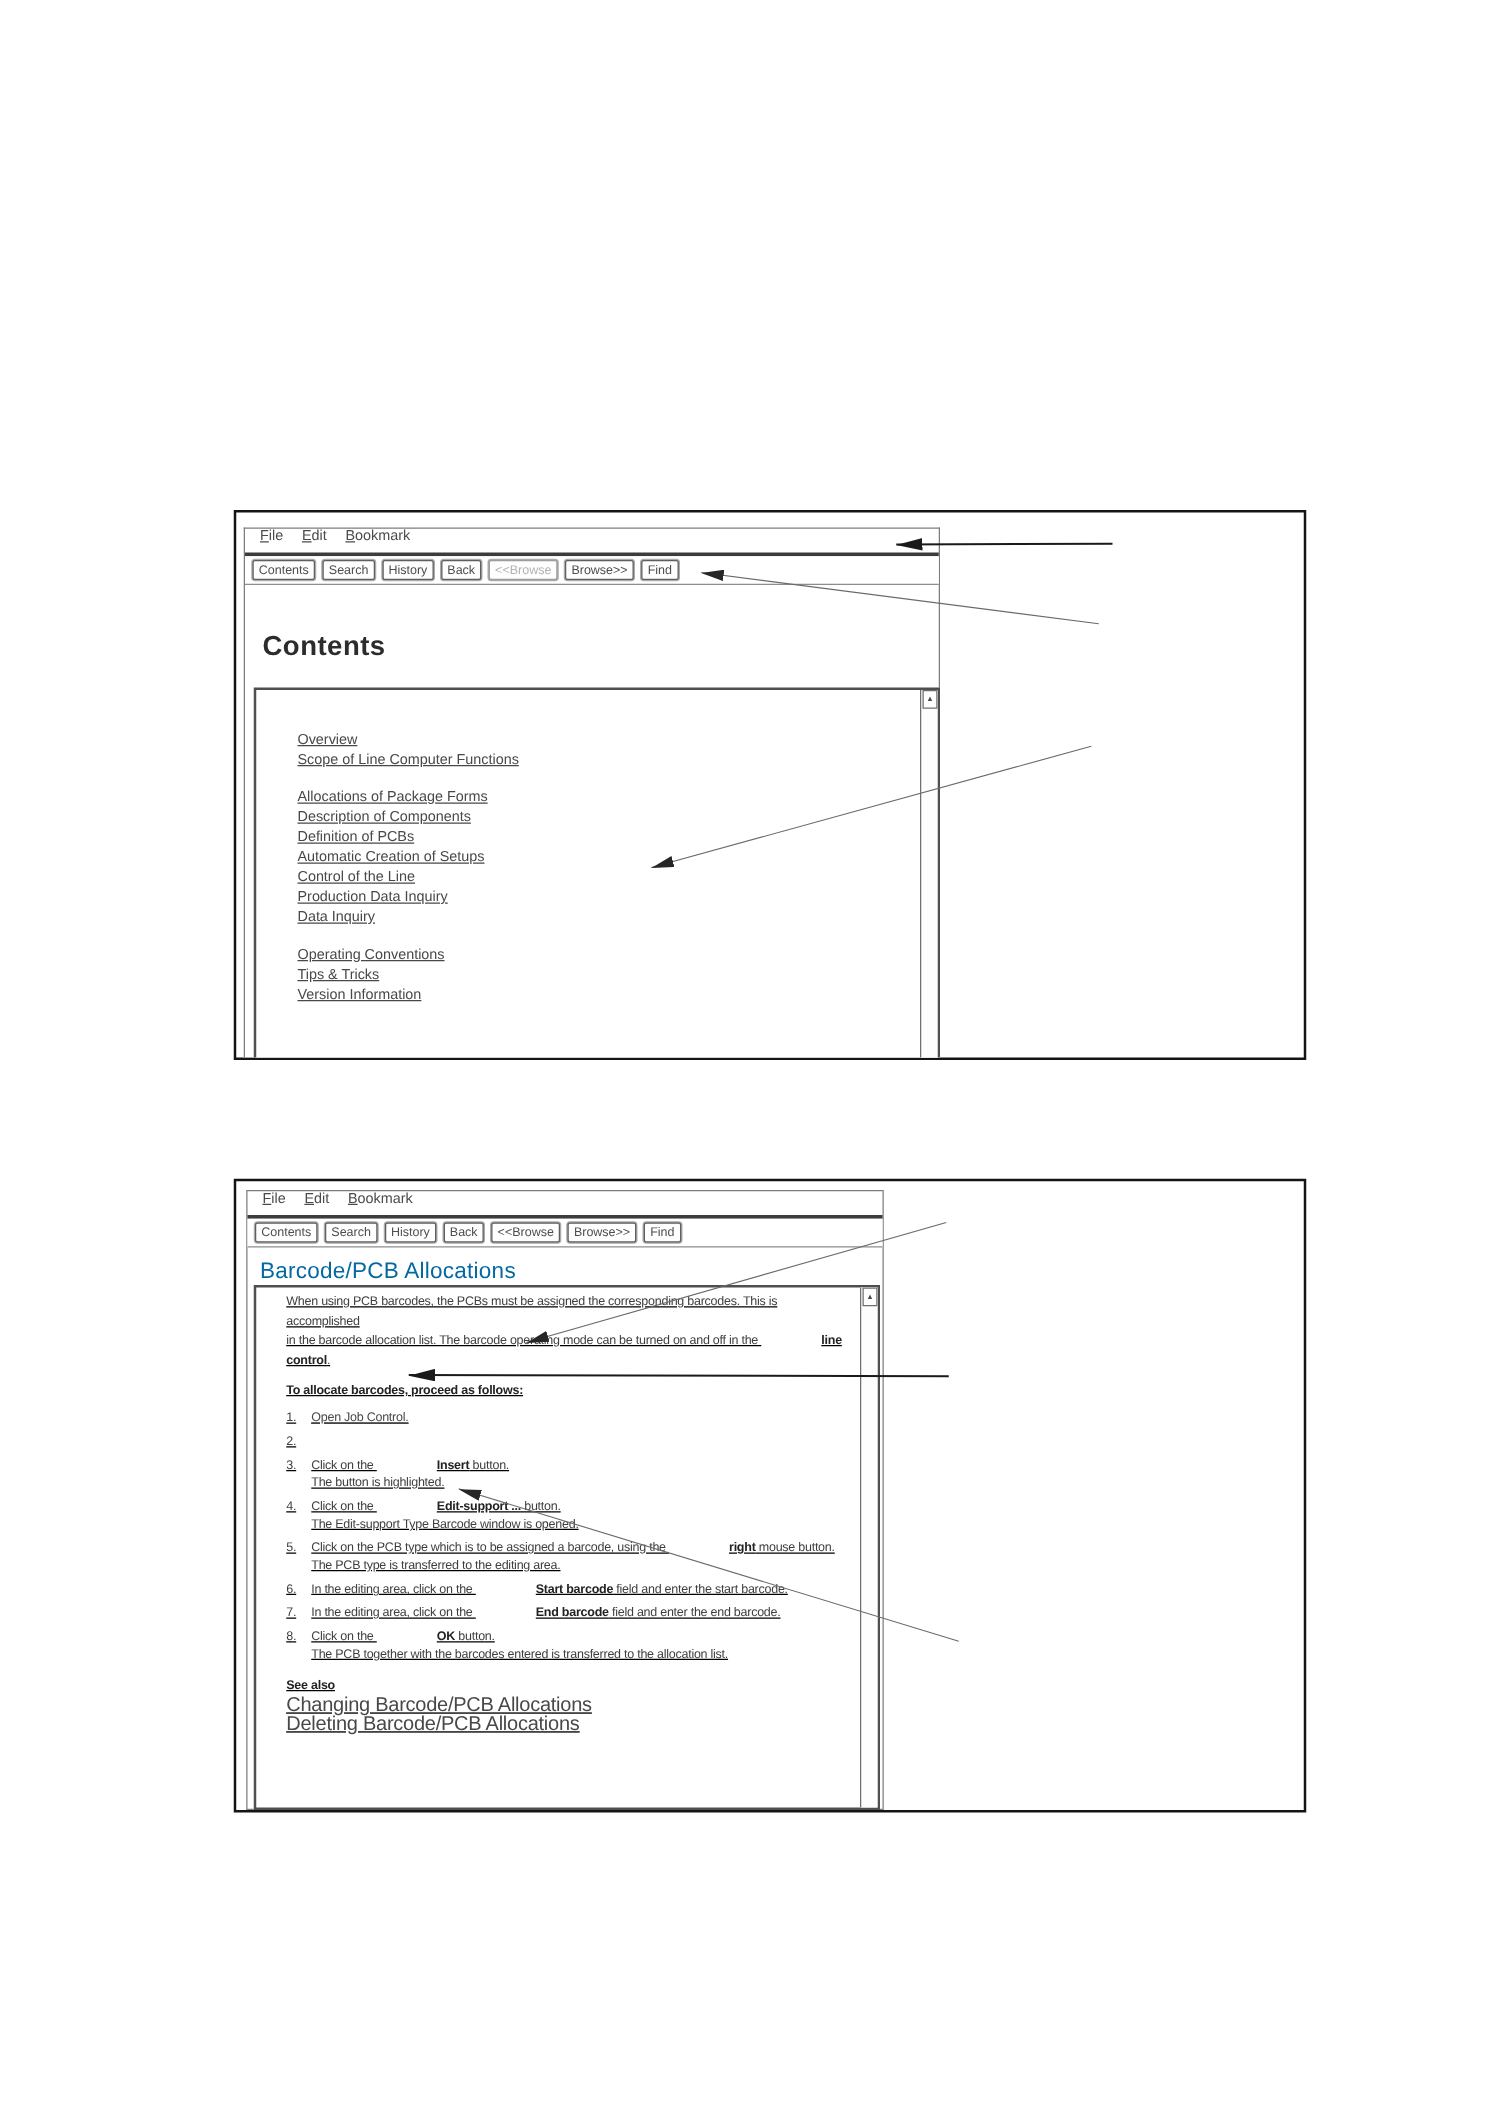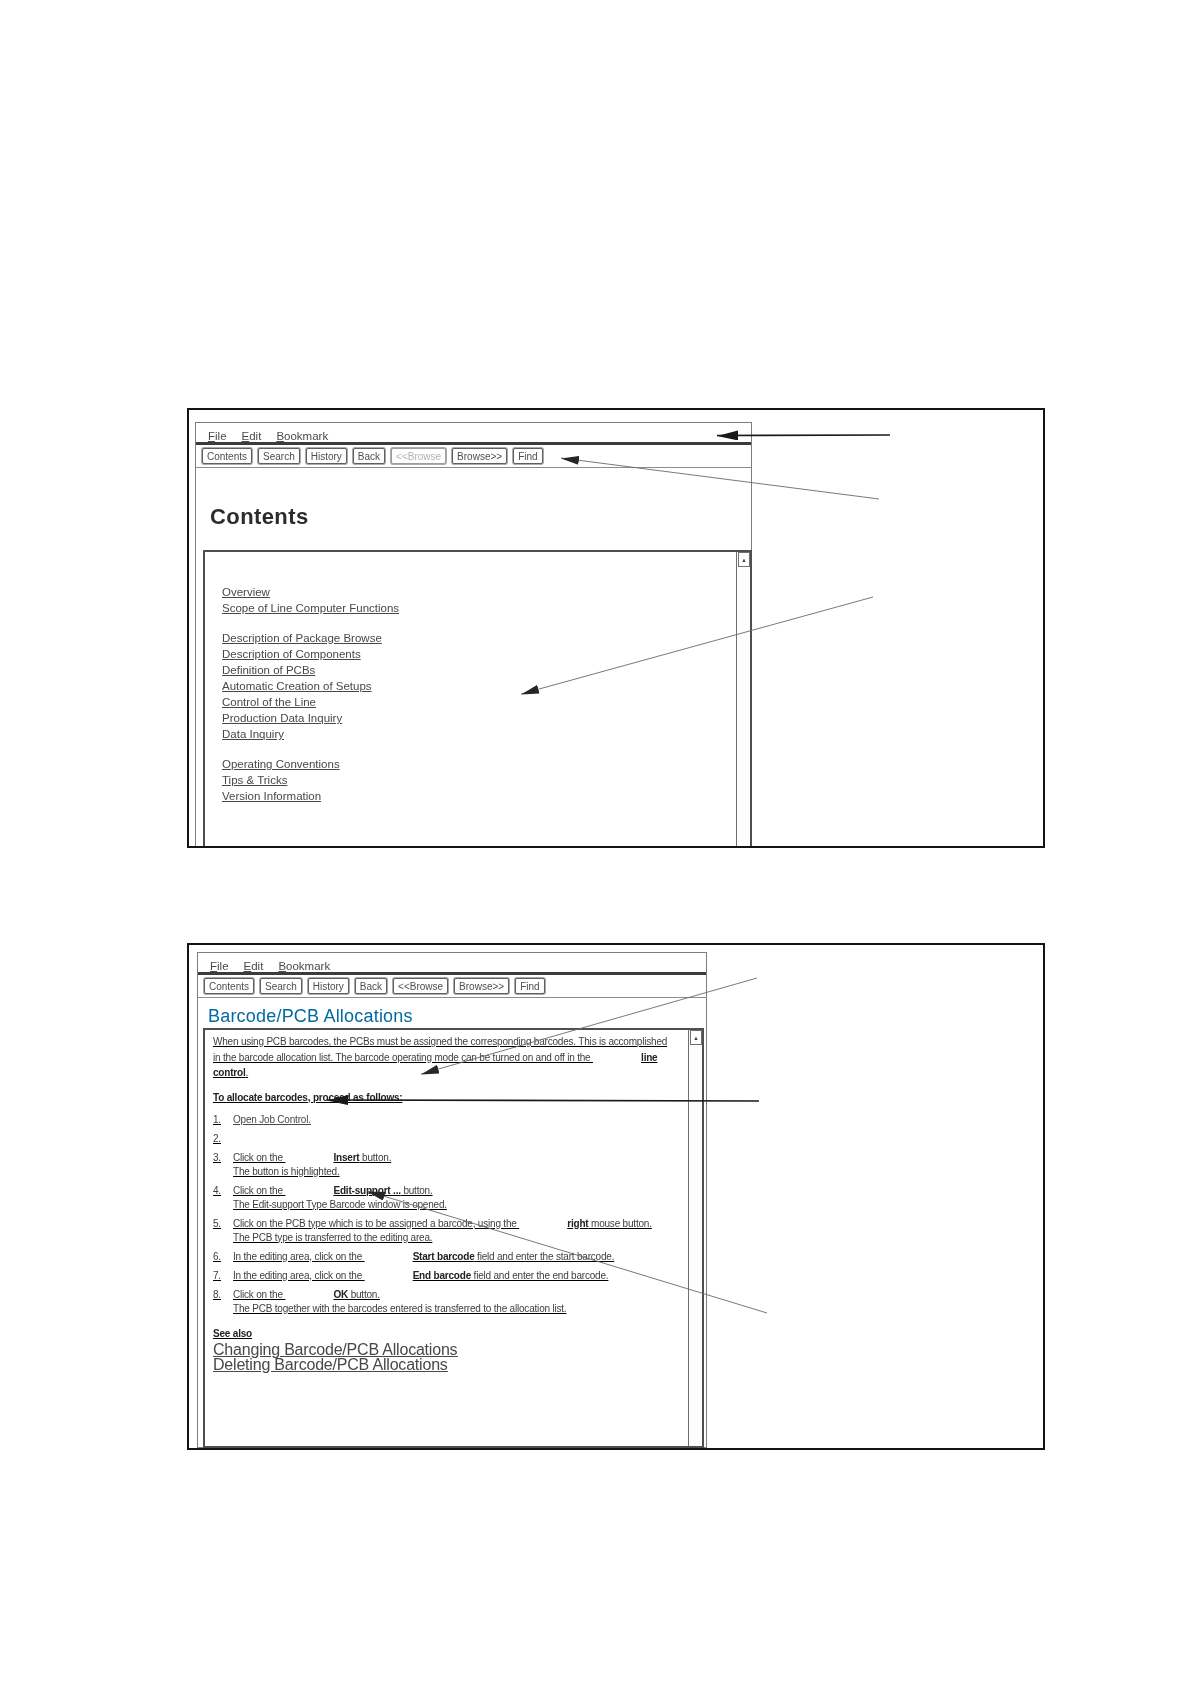--- a/index.html
+++ b/index.html
@@ -13,40 +13,40 @@
   
   .fig { position:absolute; border:2px solid #141414; background:#fff; overflow:hidden; }
   #fig1 { left:187px; top:408px; width:858px; height:440px; }
   #fig2 { left:187px; top:943px; width:858px; height:507px; }
 
   
   .hwin { position:absolute; background:#fff; border:1px solid #7d7d7d; }
   #win1 { left:6px;  top:12px; width:557px; height:424px; border-bottom:none; }
   #win2 { left:8px;  top:7px;  width:510px; height:496px; }
 
-  .menubar { height:19px; display:flex; align-items:flex-end; gap:15px;
+  .menubar { height:19px; display:flex; align-items:flex-start; gap:15px;
              padding-left:12px; font-size:11.5px; color:#4a4a4a; }
   .menu-item { cursor:default; }
   .menu-item .acc { text-decoration:underline; }
   .menu-divider { height:3px; background:#3c3c3c; }
 
   .toolbar { height:23px; display:flex; align-items:center; gap:6px;
              padding-left:6px; border-bottom:1px solid #8d8d8d; background:#fff; }
   .tbtn { font-family:"Liberation Sans", sans-serif; font-size:10px; color:#4e4e4e;
           background:#fefefe; border:1px solid #5f5f5f; box-shadow:0 0 0 1px #ababab;
           border-radius:2px; height:16px; line-height:13px; padding:0 4px; }
   .tbtn.disabled { color:#b3b3b3; border-color:#9d9d9d; }
 
   .h1-contents { font-size:22px; line-height:24px; font-weight:bold; color:#2c2c2c;
                  margin:37px 0 0 14px; letter-spacing:0.4px; }
   .h1-bpa { font-size:18px; line-height:17px; font-weight:normal; color:#0369a1;
             margin:10px 0 0 10px; letter-spacing:0.2px; }
 
   
-  .sunkbox { position:absolute; border:2px solid #4f4f4f; background:#fff; }
+  .sunkbox { position:absolute; border:2px solid #4f4f4f; background:#fff;padding-left:16px; }
   #listbox1 { left:7px; top:127px; width:549px; height:300px; }
   #contentbox2 { left:5px; top:75px; width:501px; height:420px;text-decoration:underline; }
 
   .sbar { position:absolute; right:0; top:0; bottom:0; width:14px;
           border-left:1px solid #6f6f6f; background:#fdfdfd; }
   .sb-btn { height:15px; border:1px solid #6f6f6f; margin:0 0 0 1px;
             display:flex; align-items:center; justify-content:center;
             font-size:6px; color:#4a4a4a; background:#fff; }
 
   
@@ -92,21 +92,21 @@
         <button class="tbtn">Find</button>
       </div>
     <div class="h1-contents">Contents</div>
     <div class="sunkbox" id="listbox1">
       <div class="lb-links">
           <div class="link-group">
             <span class="hlink">Overview</span>
             <span class="hlink">Scope of Line Computer Functions</span>
           </div>
           <div class="link-group">
-            <span class="hlink">Description of Package Browse</span>
+            <span class="hlink">Allocations of Package Forms</span>
             <span class="hlink">Description of Components</span>
             <span class="hlink">Definition of PCBs</span>
             <span class="hlink">Automatic Creation of Setups</span>
             <span class="hlink">Control of the Line</span>
             <span class="hlink">Production Data Inquiry</span>
             <span class="hlink">Data Inquiry</span>
           </div>
           <div class="link-group">
             <span class="hlink">Operating Conventions</span>
             <span class="hlink">Tips &amp; Tricks</span>

